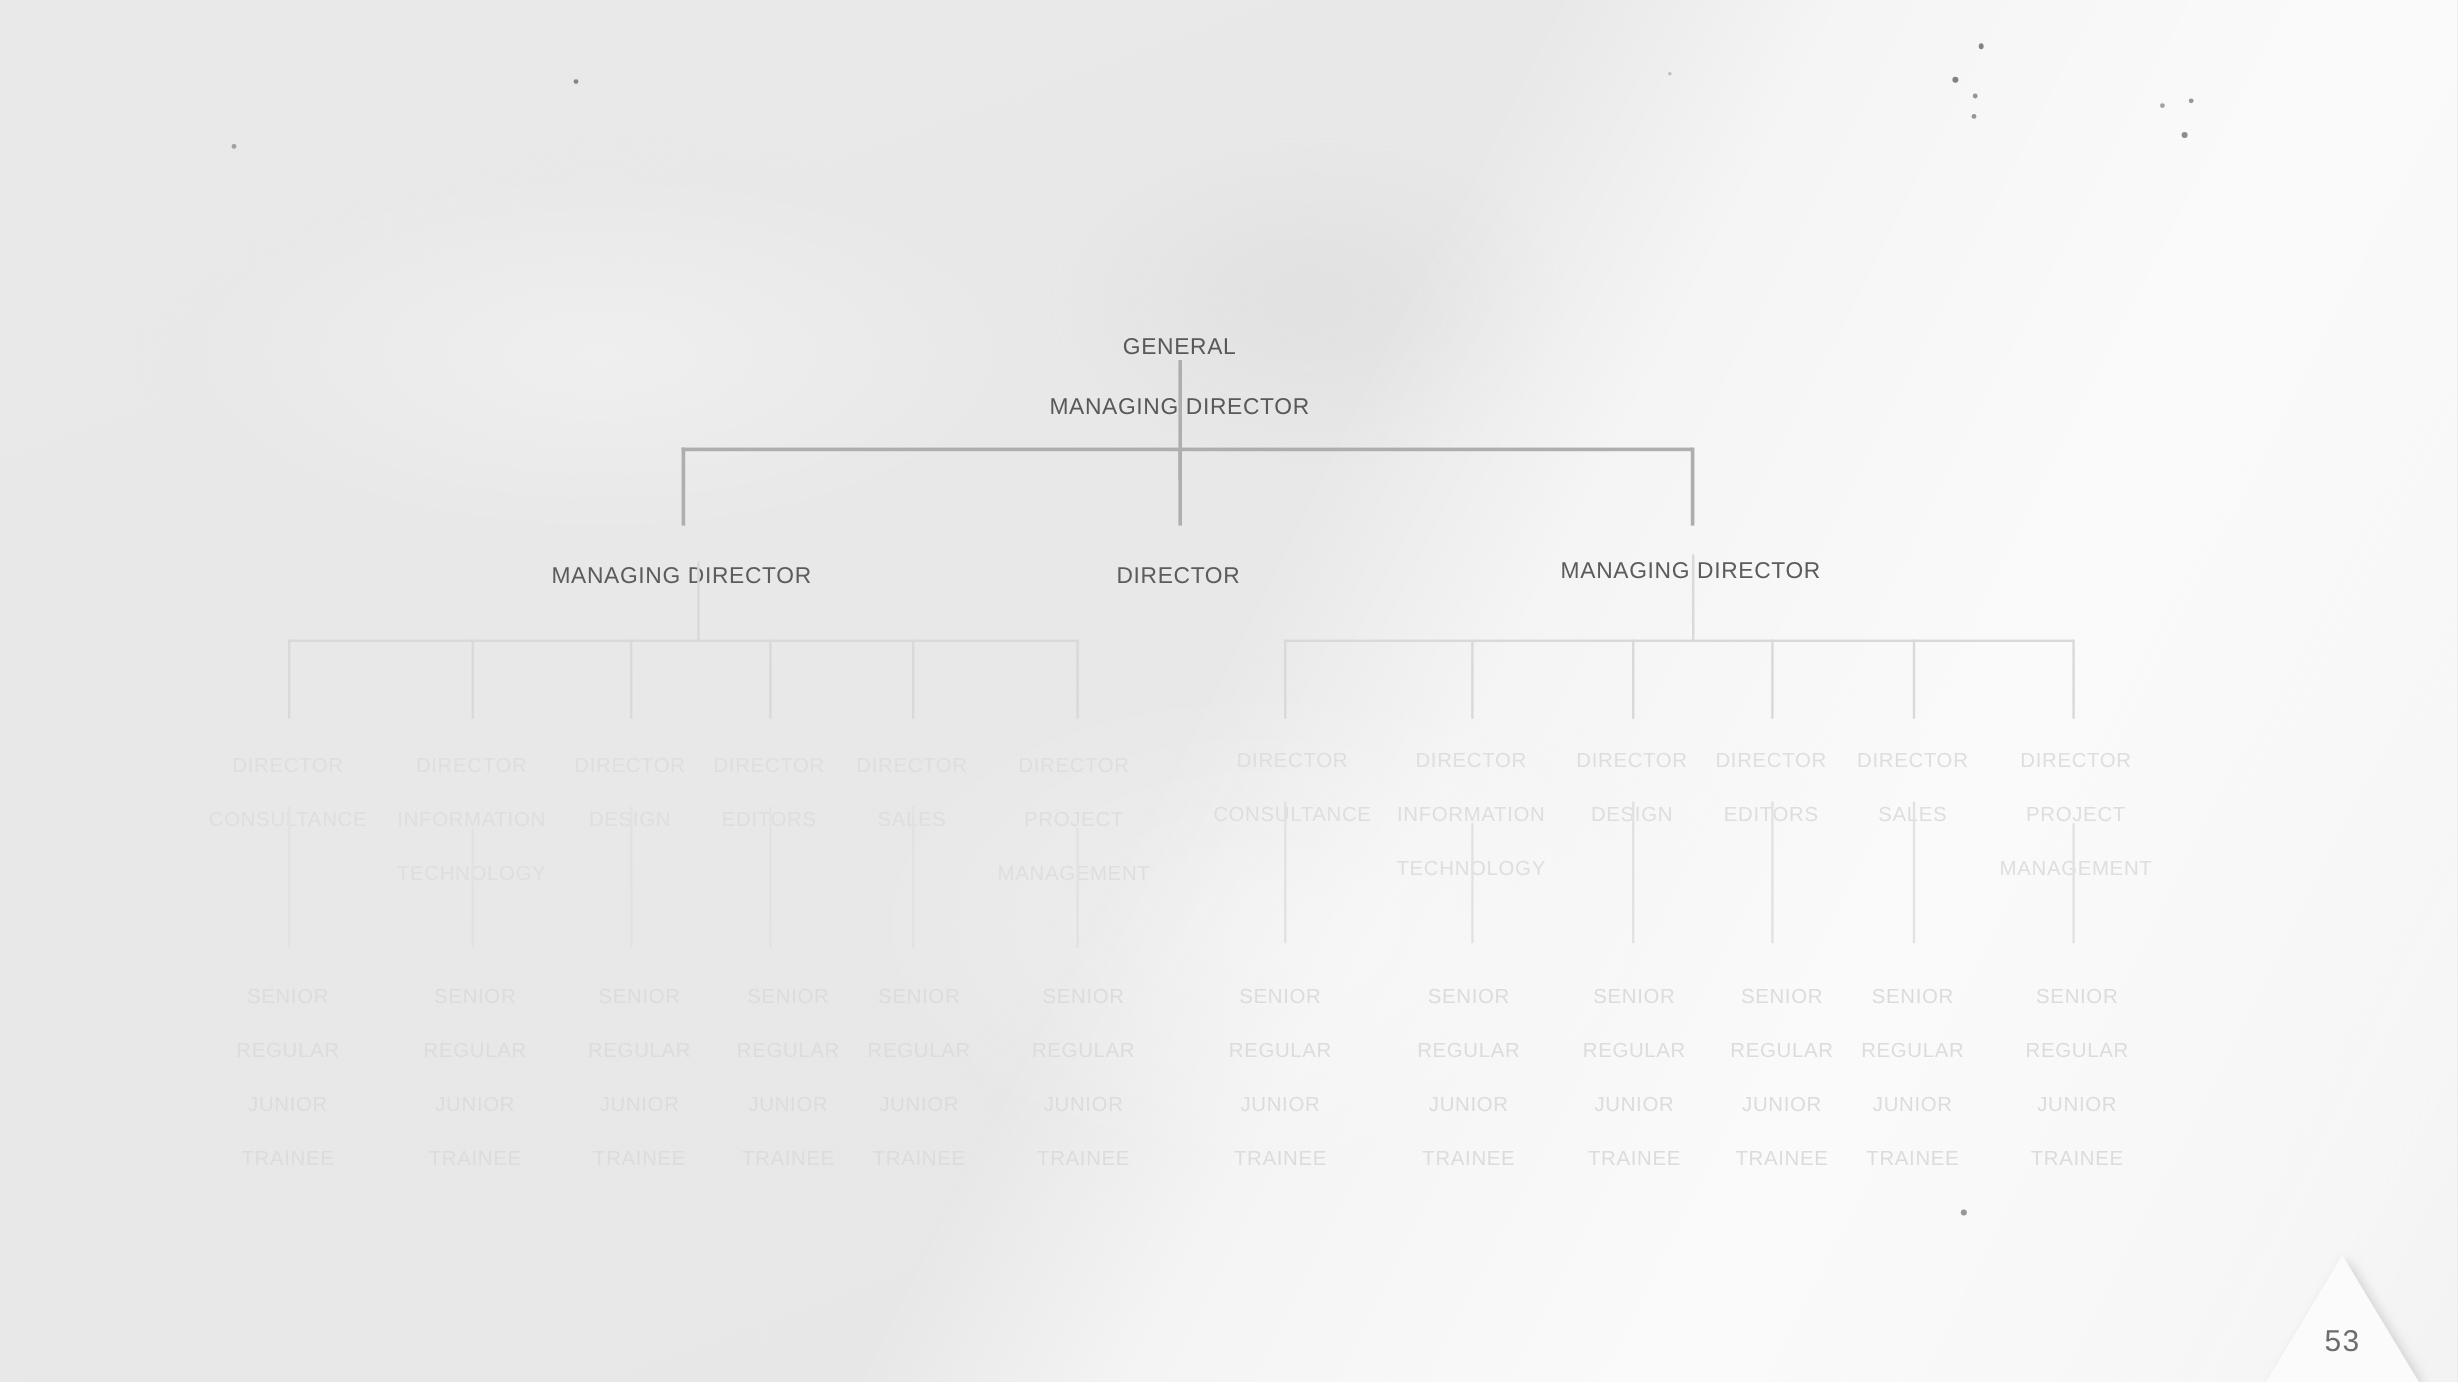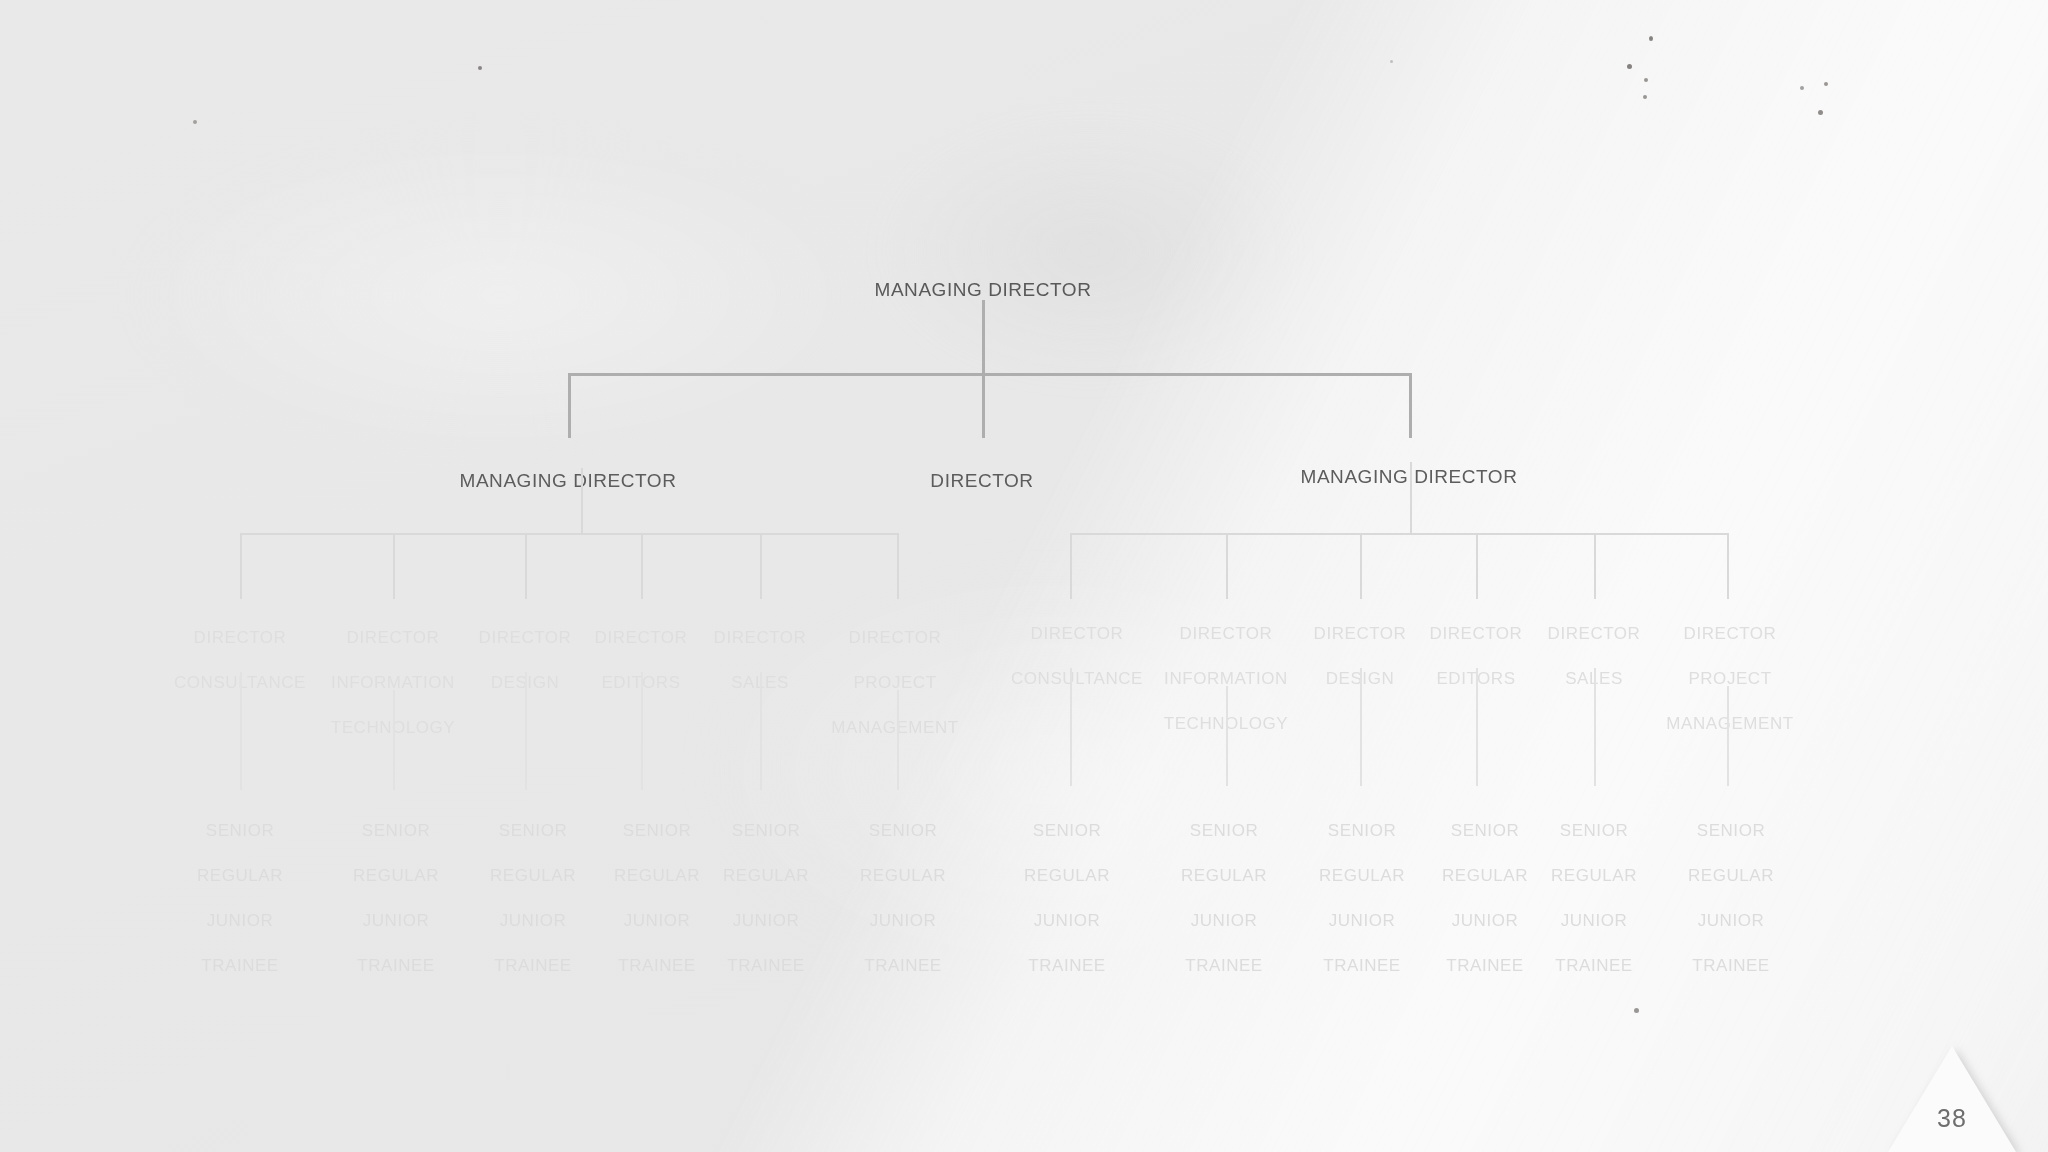--- a/index.html
+++ b/index.html
@@ -178,20 +178,21 @@
   <div class="speck" style="left:1643px;top:95px;width:4px;height:4px;opacity:.5;"></div>
   <div class="speck" style="left:1800px;top:86px;width:4px;height:4px;opacity:.45;"></div>
   <div class="speck" style="left:1824px;top:82px;width:4px;height:4px;opacity:.5;"></div>
   <div class="speck" style="left:1818px;top:110px;width:5px;height:5px;opacity:.55;"></div>
   <div class="speck" style="left:1634px;top:1008px;width:5px;height:5px;opacity:.5;"></div>
   <div class="speck" style="left:1390px;top:60px;width:3px;height:3px;opacity:.25;"></div>
 
   <div id="chart-canvas">
 
     <div class="node node-root" style="left:983px; top:252px; width:420px;">
+      <div>GENERAL</div>
       <div>MANAGING DIRECTOR</div>
     </div>
 
     <div class="line-v" style="left:982px; top:300px; height:99px;"></div>
 
     <div class="line-h" style="left:568px; top:373px; width:843px;"></div>
     <div class="line-v" style="left:568px; top:373px; height:65px;"></div>
     <div class="line-v" style="left:982px; top:373px; height:65px;"></div>
     <div class="line-v" style="left:1409px; top:373px; height:65px;"></div>
 
@@ -366,16 +367,16 @@
       <div>SENIOR</div>
       <div>REGULAR</div>
       <div>JUNIOR</div>
       <div>TRAINEE</div>
     </div>
 
   </div>
 
   <div id="page-badge">
     <div class="tri"></div>
-    <div class="num">38</div>
+    <div class="num">53</div>
   </div>
 
 </div>
 
 </body></html>

